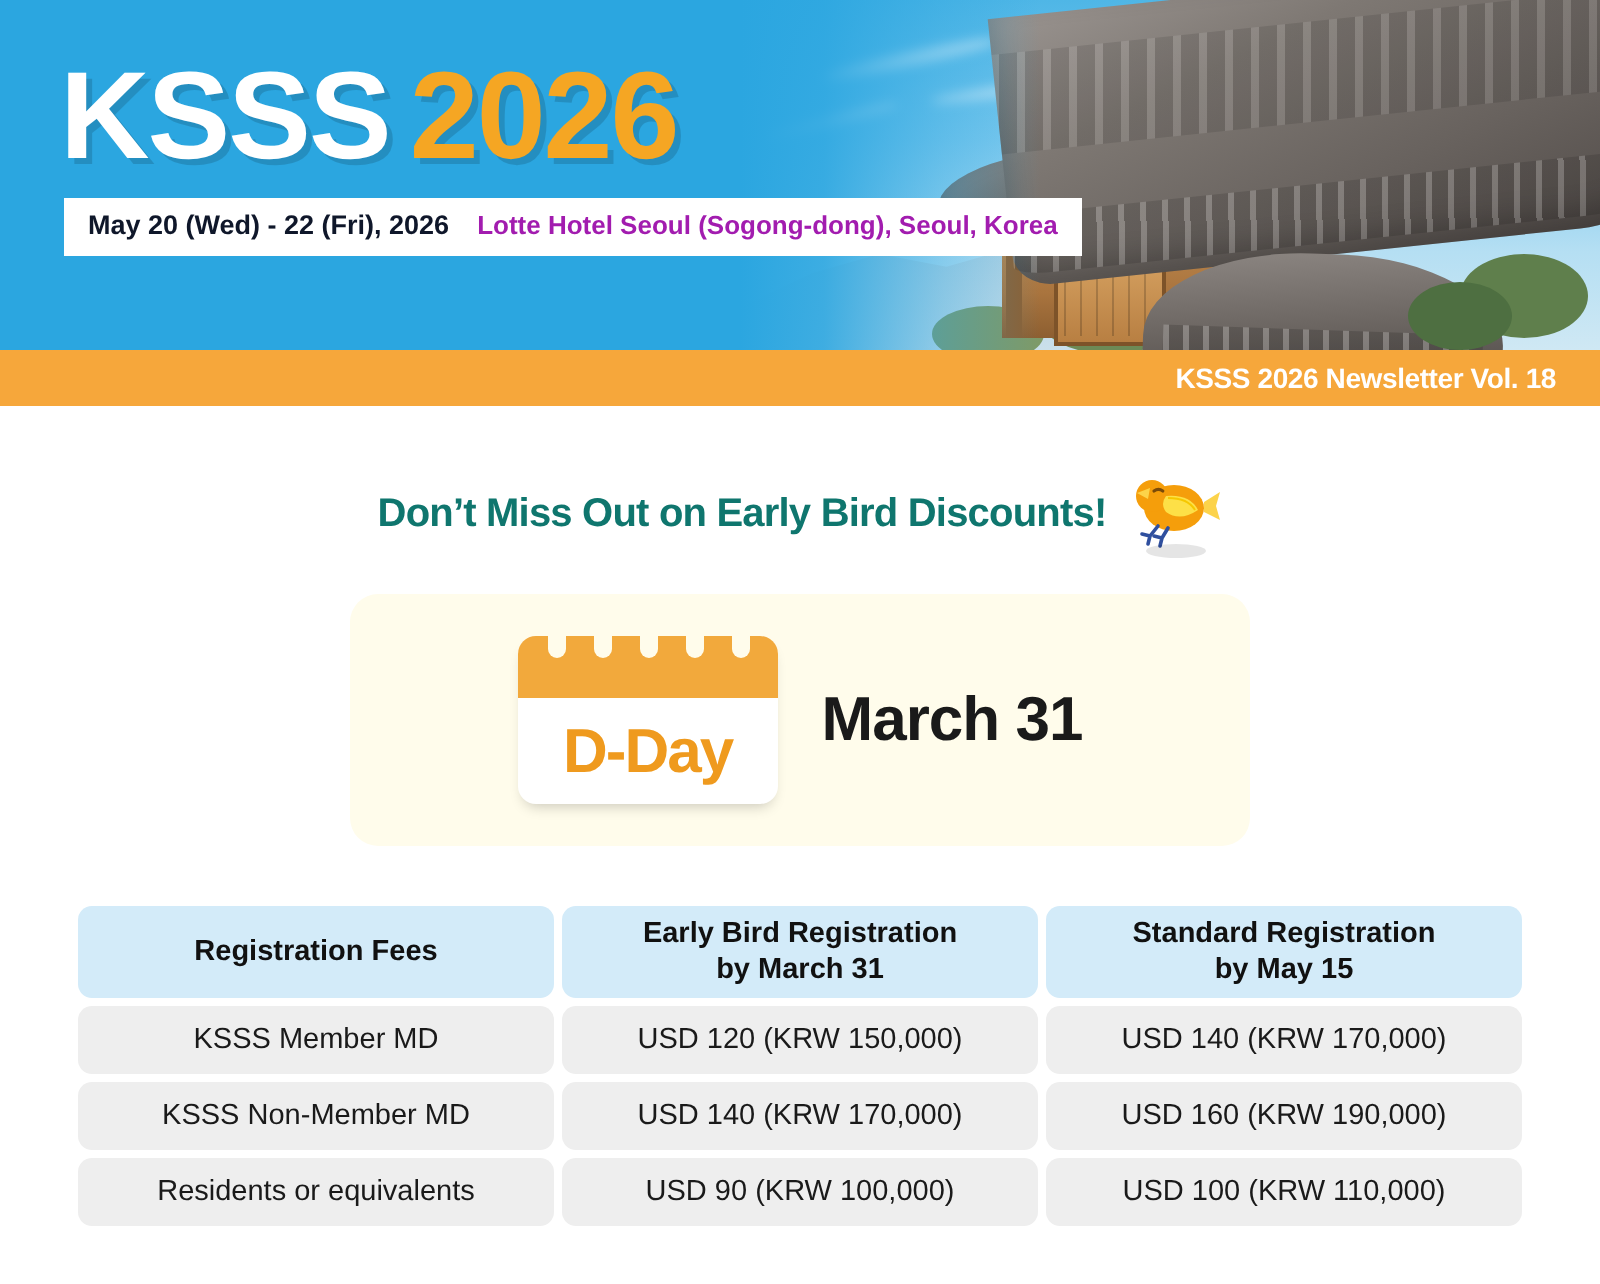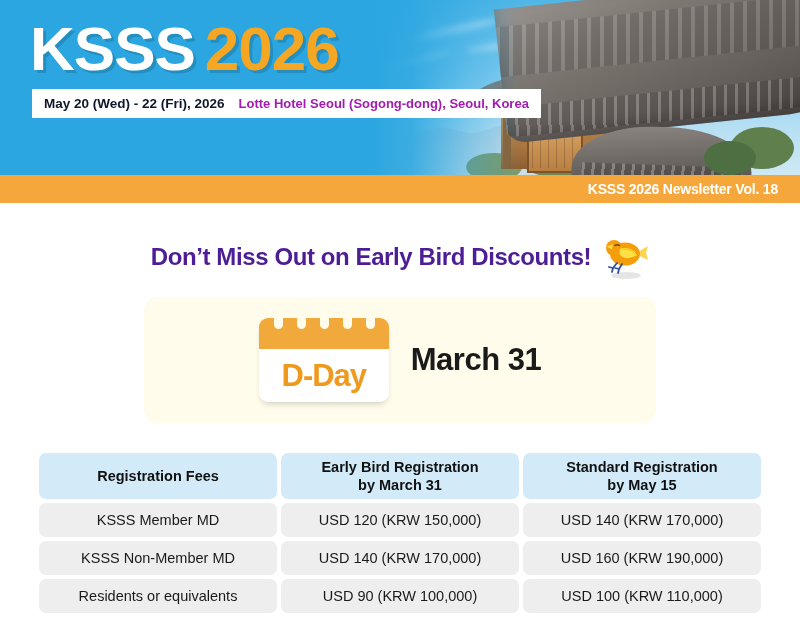--- a/index.html
+++ b/index.html
@@ -139,21 +139,21 @@
   .b5 { left: 96px; bottom: -6px; width: 56px; height: 28px; background:#7e9a68; }
   
   .photo-fade {
     position:absolute; left:0; top:0; width: 150px; height: 175px;
     background: linear-gradient(90deg,#2ba6e0 0%, rgba(43,166,224,.88) 28%, rgba(43,166,224,.35) 68%, rgba(43,166,224,0) 100%);
   }
 
   
   .banner-inner { position: relative; z-index: 5; padding: 0 0 0 30px; }
   .logo {
-    margin: 0; padding-top: 18px;
+    margin: 0; padding-top: 28px;
     font-size: 62px; line-height: 1;
     font-weight: 900;
     letter-spacing: -1px;
     font-family: "Liberation Sans", sans-serif;
   }
   .logo .ksss { color:#ffffff; text-shadow: 3px 3px 0 rgba(0,0,0,.14); }
   .logo .yr   { color:#f5a623; text-shadow: 3px 3px 0 rgba(0,0,0,.14); margin-left: 10px; }
   .subtitle {
     margin: 10px 0 0 2px;
     color: #ffffff;
@@ -188,36 +188,36 @@
 
   
   .content { position: relative; width: 800px; }
 
   .headline-row {
     display: flex; align-items: center; justify-content: center;
     gap: 12px;
     padding: 32px 0 0 0;
   }
   .headline {
-    color: #4c1d95;
-    font-size: 24px; font-weight: bold;
+    color: #0f766e;
+    font-size: 20px; font-weight: bold;
     letter-spacing: -.4px;
     white-space: nowrap;
   }
   .bird-wrap { position: relative; width: 46px; height: 44px; }
   .bird-shadow {
     position:absolute; left: 8px; bottom: 0px;
     width: 30px; height: 7px; border-radius: 50%;
     background: rgba(0,0,0,.10);
   }
 
   
   .dday-panel {
     margin: 18px auto 0 auto;
-    width: 512px; height: 126px;
+    width: 450px; height: 126px;
     background: #fffceb;
     border-radius: 14px;
     display: flex; align-items: center; justify-content: center;
     gap: 22px;
   }
   .cal {
     position: relative;
     width: 130px; height: 84px;
     background: #ffffff;
     border-radius: 9px;

